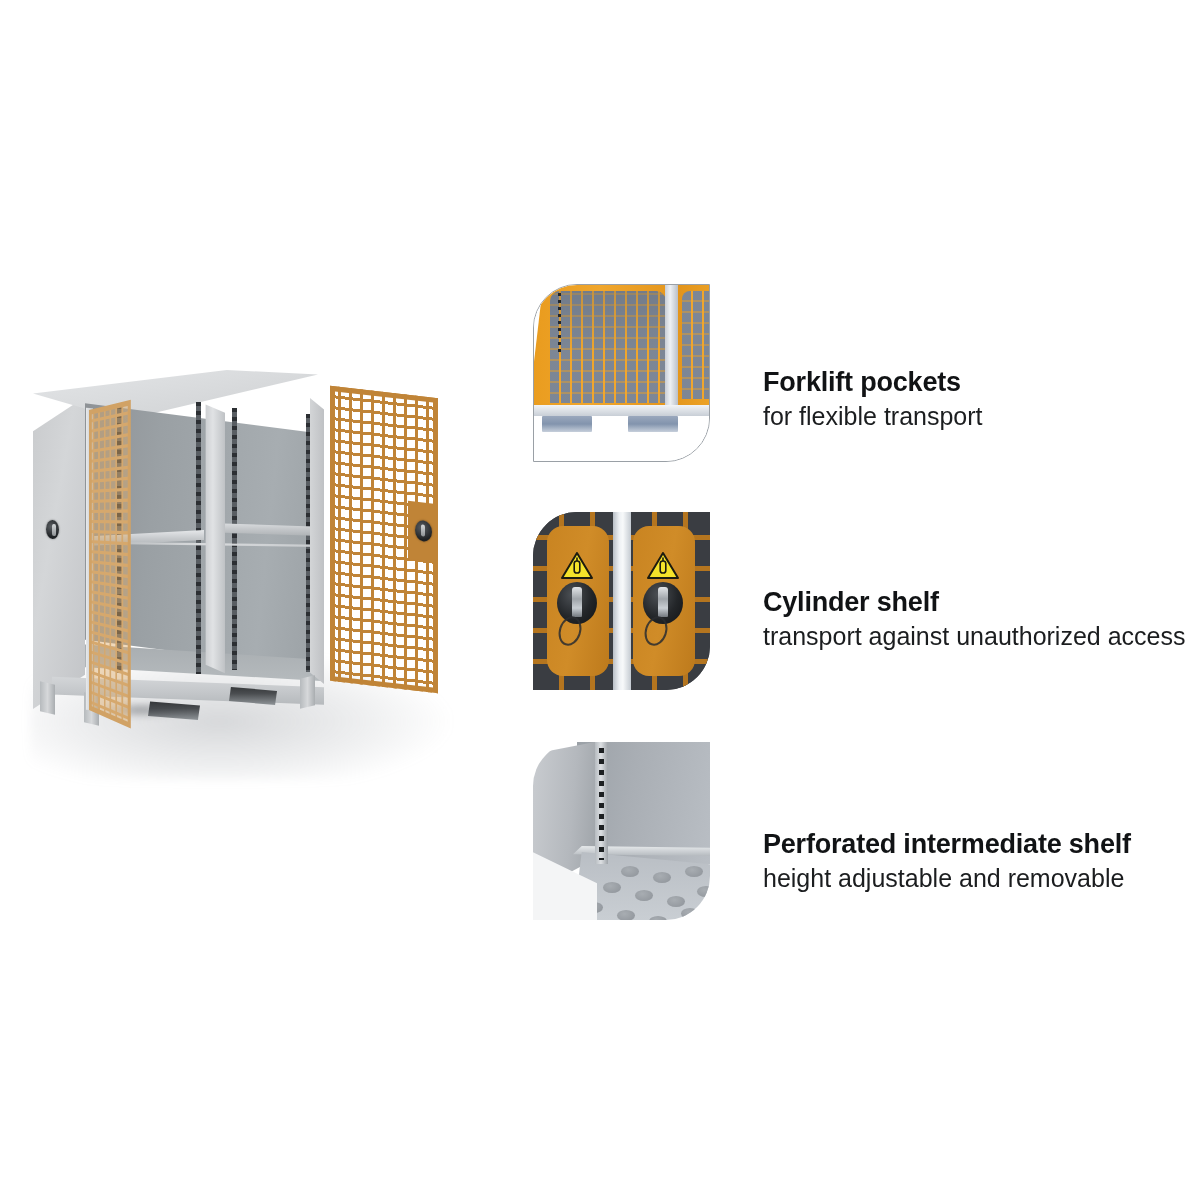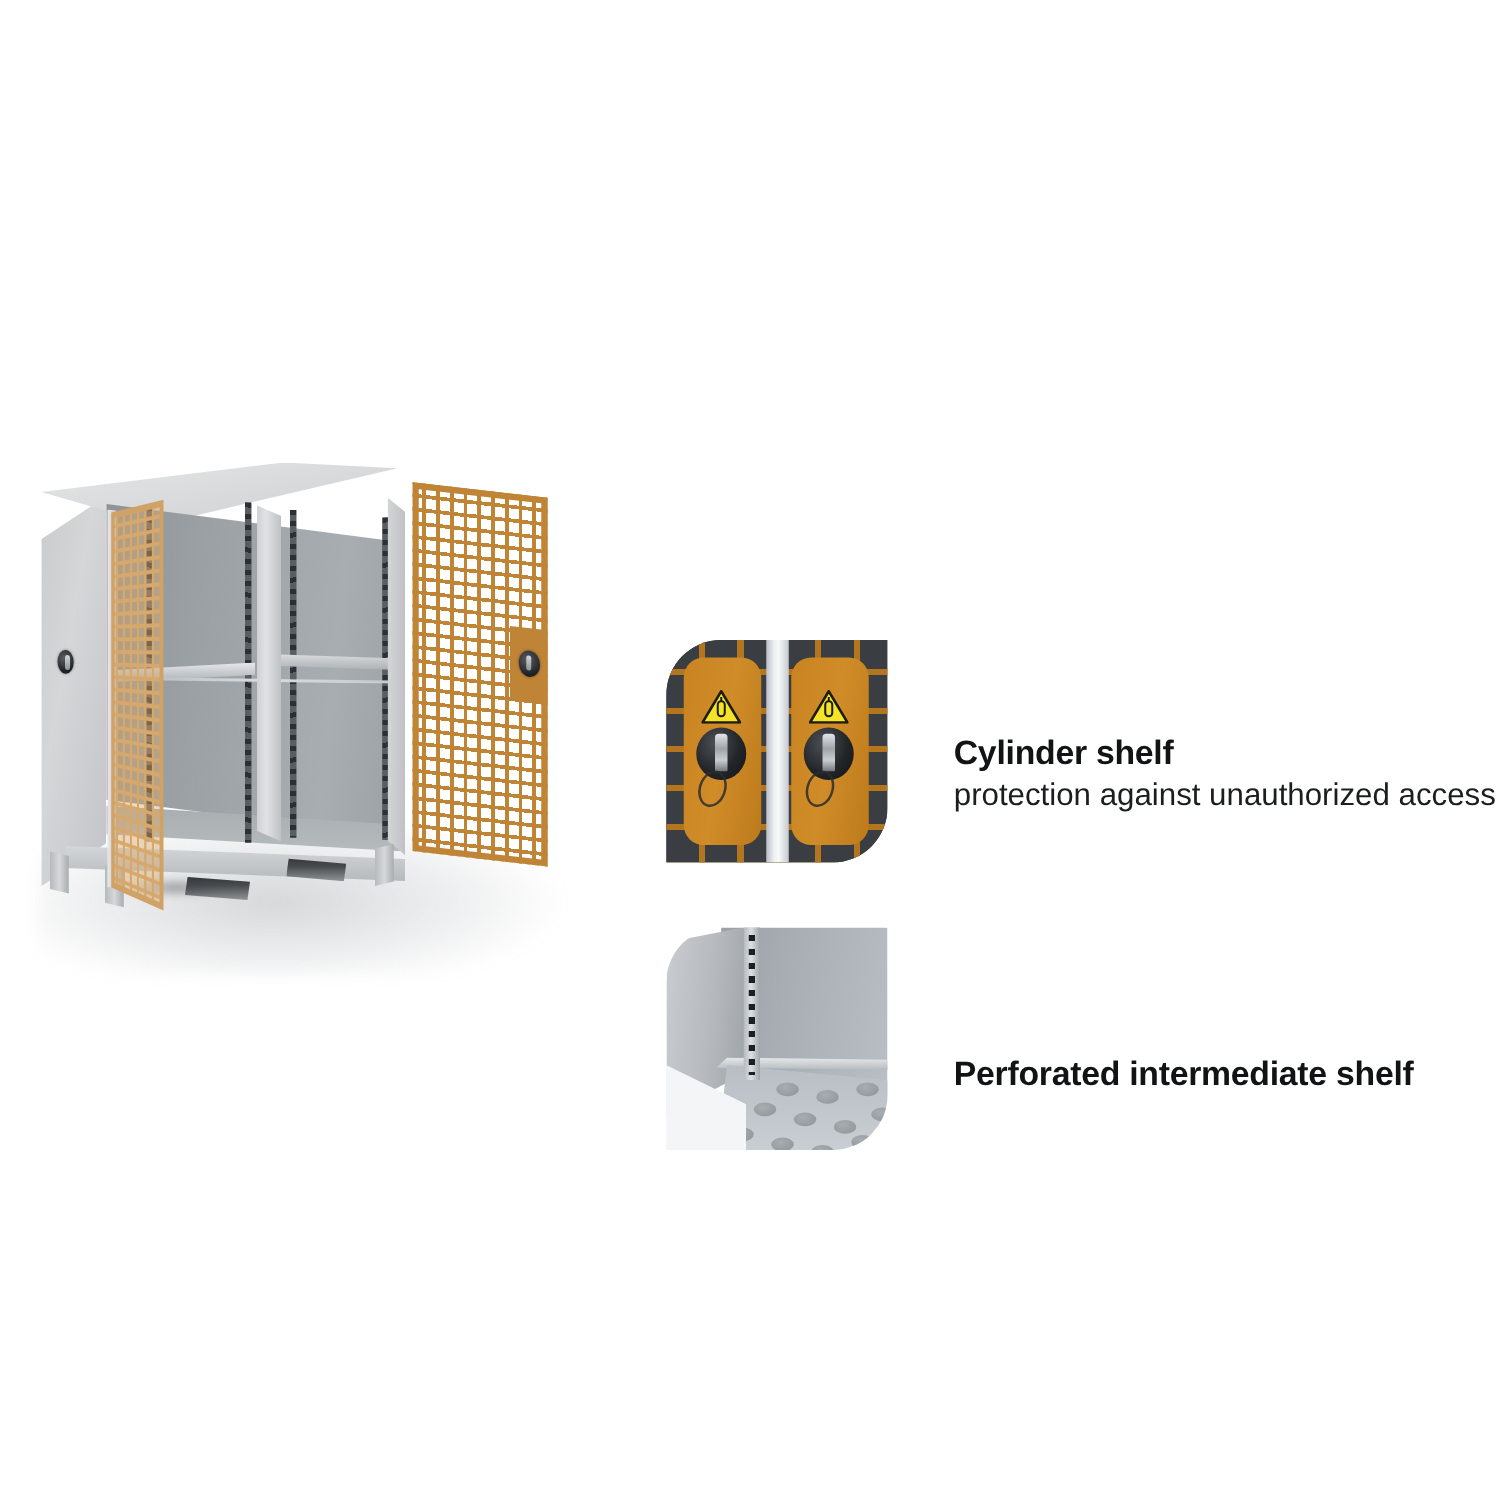--- a/index.html
+++ b/index.html
@@ -364,20 +364,42 @@
 
       <div class="door door-right">
         <div class="door-face"></div>
         <div class="lock-plate"></div>
         <div class="door-frame"></div>
         <div class="lock-knob lock-right"></div>
       </div>
     </div>
   </div>
 
+  <div class="feature f1">
+    <div class="thumb outlined">
+      <div class="t1-inner">
+        <div class="t1-right"></div>
+        <div class="t1-right-mesh"></div>
+        <div class="t1-body"></div>
+        <div class="t1-mesh"></div>
+        <div class="t1-mesh-shade"></div>
+        <div class="t1-dots"></div>
+        <div class="t1-divider"></div>
+        <div class="t1-rail"></div>
+        <div class="t1-legs">
+          <div class="t1-leg l1"></div>
+          <div class="t1-leg l2"></div>
+        </div>
+      </div>
+    </div>
+    <div class="f-text">
+      <div class="f-title">Forklift pockets</div>
+      <div class="f-sub">for flexible transport</div>
+    </div>
+  </div>
 
   <div class="feature f2">
     <div class="thumb">
       <div class="t2-inner">
         <div class="t2-mesh"></div>
         <div class="t2-door d-l"></div>
         <div class="t2-door d-r"></div>
         <div class="t2-gap"></div>
 
         <div class="t2-tri tr-l">
@@ -400,21 +422,21 @@
         </div>
         <div class="t2-cyl cy-r">
           <div class="t2-key"></div>
         </div>
         <div class="t2-ring rg-l"></div>
         <div class="t2-ring rg-r"></div>
       </div>
     </div>
     <div class="f-text">
       <div class="f-title">Cylinder shelf</div>
-      <div class="f-sub">protection against unauthorized access</div>
+      <div class="f-sub">transport against unauthorized access</div>
     </div>
   </div>
 
   <div class="feature f3">
     <div class="thumb">
       <div class="t3-inner">
         <div class="t3-back"></div>
         <div class="t3-leftwall"></div>
         <div class="t3-edge"></div>
         <div class="t3-floor"></div>
@@ -431,16 +453,17 @@
           <div class="t3-hole" style="left:80px;top:20px;"></div>
           <div class="t3-hole" style="left:112px;top:14px;"></div>
         </div>
         <div class="t3-white"></div>
         <div class="t3-rail"></div>
         <div class="t3-rail-holes"></div>
       </div>
     </div>
     <div class="f-text">
       <div class="f-title">Perforated intermediate shelf</div>
+      <div class="f-sub">height adjustable and removable</div>
     </div>
   </div>
 
 </div>
 
 </body></html>

